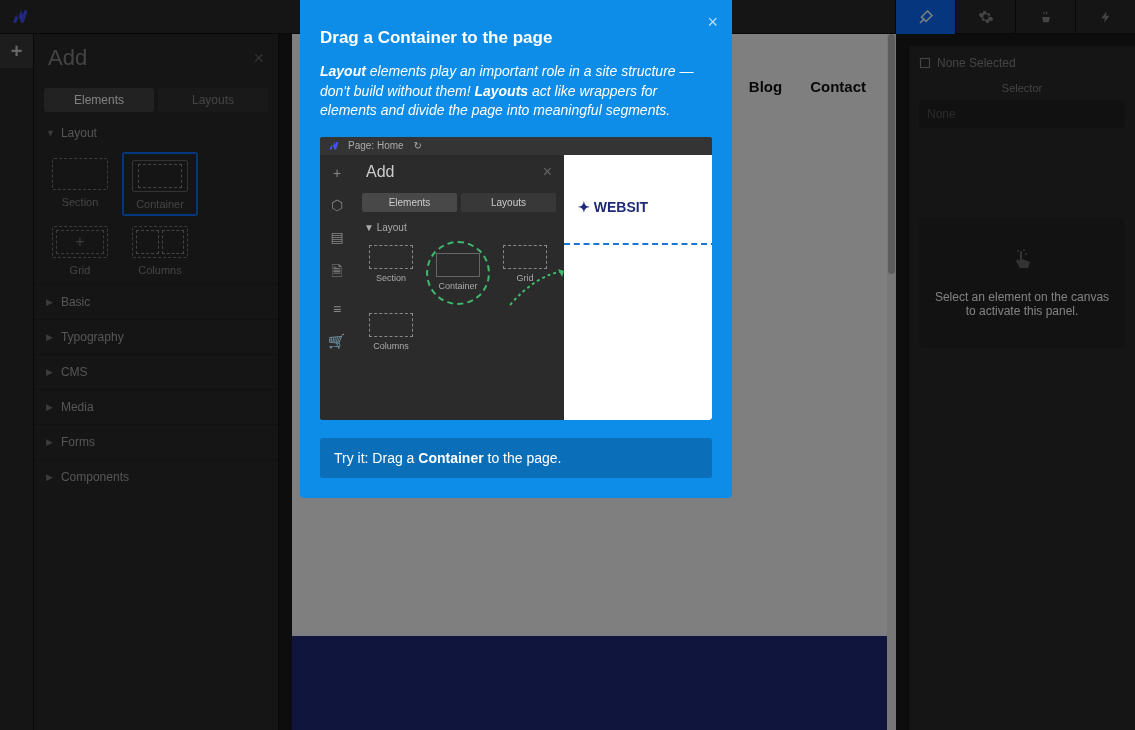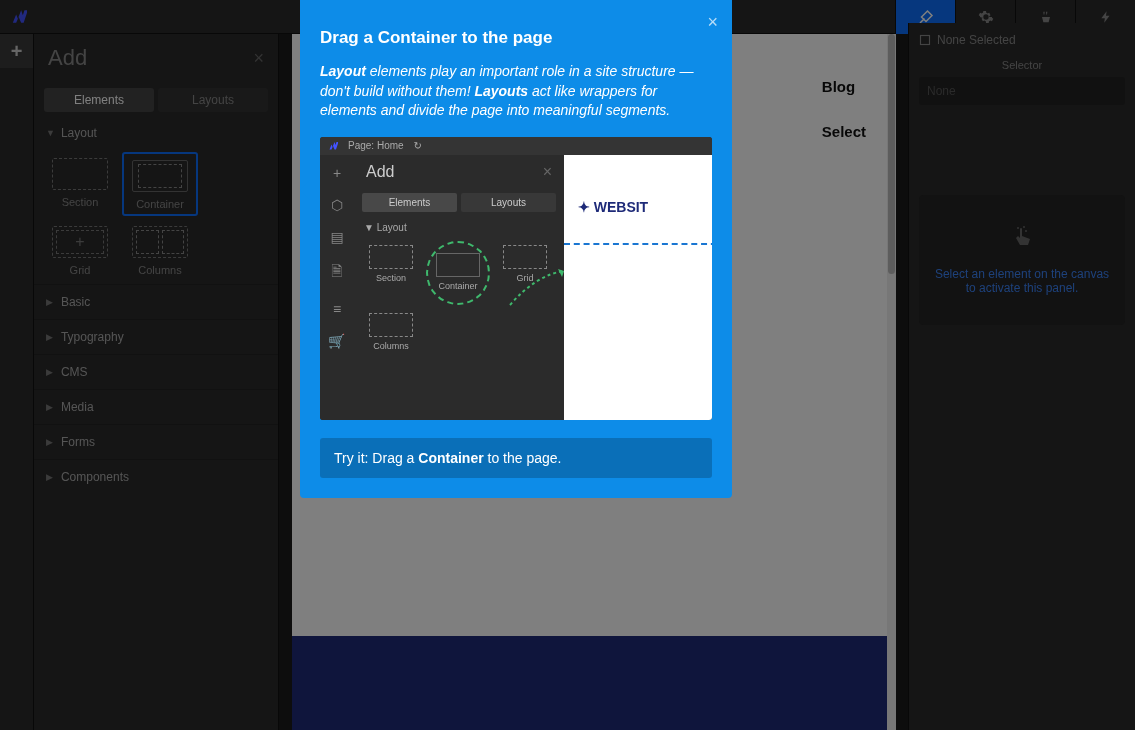--- a/index.html
+++ b/index.html
@@ -32,27 +32,27 @@
 .item-icon.grid-style::before { content: ''; position: absolute; inset: 3px; border: 1px dashed #777; }
 .item-icon.grid-style::after { content: '+'; position: absolute; color: #777; font-size: 16px; top: 50%; left: 50%; transform: translate(-50%,-50%); }
 .item-icon.cols-style { display: flex; gap: 3px; padding: 3px; }
 .item-icon.cols-style span { flex: 1; border: 1px dashed #888; }
 .item-label { font-size: 11px; color: #888; }
 .categories { }
 .cat { padding: 10px 12px; font-size: 12px; color: #aaa; border-top: 1px solid #222; display: flex; align-items: center; gap: 8px; cursor: pointer; }
 .canvas { position: absolute; left: 292px; top: 34px; right: 239px; bottom: 0; background: #fff; }
 .canvas-scroll { position: absolute; right: 0; top: 0; width: 9px; height: 100%; background: #eee; }
 .canvas-scroll::after { content:''; position:absolute; top:0; left:1px; right:1px; height:240px; background:#bbb; border-radius:4px; }
-.nav-links { position: absolute; top: 44px; right: 30px; display: flex; gap: 28px; font-size: 15px; font-weight: 600; color: #111; flex-direction: column; }
+.nav-links { position: absolute; top: 44px; right: 30px; display: flex; gap: 28px; font-size: 15px; font-weight: 600; color: #111; }
 .footer-band { position: absolute; left: 0; right: 9px; bottom: 0; height: 94px; background: #1e2a78; }
-.right-panel { position: absolute; right: 0; top: 23px; bottom: 0; width: 227px; background: #2b2b2b; padding: 10px; border-left: 1px solid #111; }
+.right-panel { position: absolute; right: 0; top: 46px; bottom: 0; width: 227px; background: #2b2b2b; padding: 10px; border-left: 1px solid #111; }
 .none-sel { font-size: 12px; color: #888; display: flex; align-items: center; gap: 6px; margin-bottom: 12px; }
 .sel-label { font-size: 11px; color: #888; margin-bottom: 6px; text-align: center; }
 .sel-input { width: 100%; background: #222; border: none; padding: 7px 8px; font-size: 12px; color: #555; border-radius: 3px; }
-.placeholder-box { margin-top: 90px; text-align: center; color: #3b82f6; font-size: 12px; padding: 30px 14px; background: #242424; border-radius: 4px; }
+.placeholder-box { margin-top: 90px; text-align: center; color: #ffffff; font-size: 12px; padding: 30px 14px; background: #242424; border-radius: 4px; }
 .placeholder-box .hand { font-size: 24px; margin-bottom: 12px; display: block; }
 .overlay { position: absolute; inset: 0; background: rgba(0,0,0,0.5); }
 .popup { position: absolute; left: 300px; top: 0; width: 432px; background: #0d8ce8; color: #fff; border-radius: 0 0 4px 4px; padding: 20px; }
 .popup::before { content: ''; position: absolute; left: -10px; top: 180px; border: 10px solid transparent; border-right-color: #0d8ce8; }
 .popup-close { position: absolute; right: 14px; top: 12px; color: rgba(255,255,255,0.7); font-size: 18px; cursor: pointer; }
 .popup h2 { font-size: 17px; font-weight: 600; margin-bottom: 14px; margin-top: 8px; }
 .popup p { font-size: 14px; line-height: 1.4; margin-bottom: 16px; font-style: italic; }
 .popup-img { width: 100%; height: 283px; background: #2b2b2b; border-radius: 3px; position: relative; overflow: hidden; }
 .try-bar { background: #0a6fb8; padding: 12px 14px; font-size: 14px; border-radius: 3px; margin-top: 18px; }
 
@@ -173,21 +173,21 @@
     <div class="cat">
         <span class="arrow">▶</span>
         <span>Components</span>
       </div>
   </div>
 </div>
 
 <div class="canvas">
   <div class="nav-links">
     <span>Blog</span>
-    <span>Select</span>
+    <span>Contact</span>
   </div>
   <div class="footer-band"></div>
   <div class="canvas-scroll"></div>
 </div>
 
 <div class="right-panel">
   <div class="none-sel">
     <svg width="12" height="12" viewBox="0 0 16 16" fill="none" stroke="#888" stroke-width="1.5">
         <rect x="2" y="2" width="12" height="12"></rect>
       </svg>

